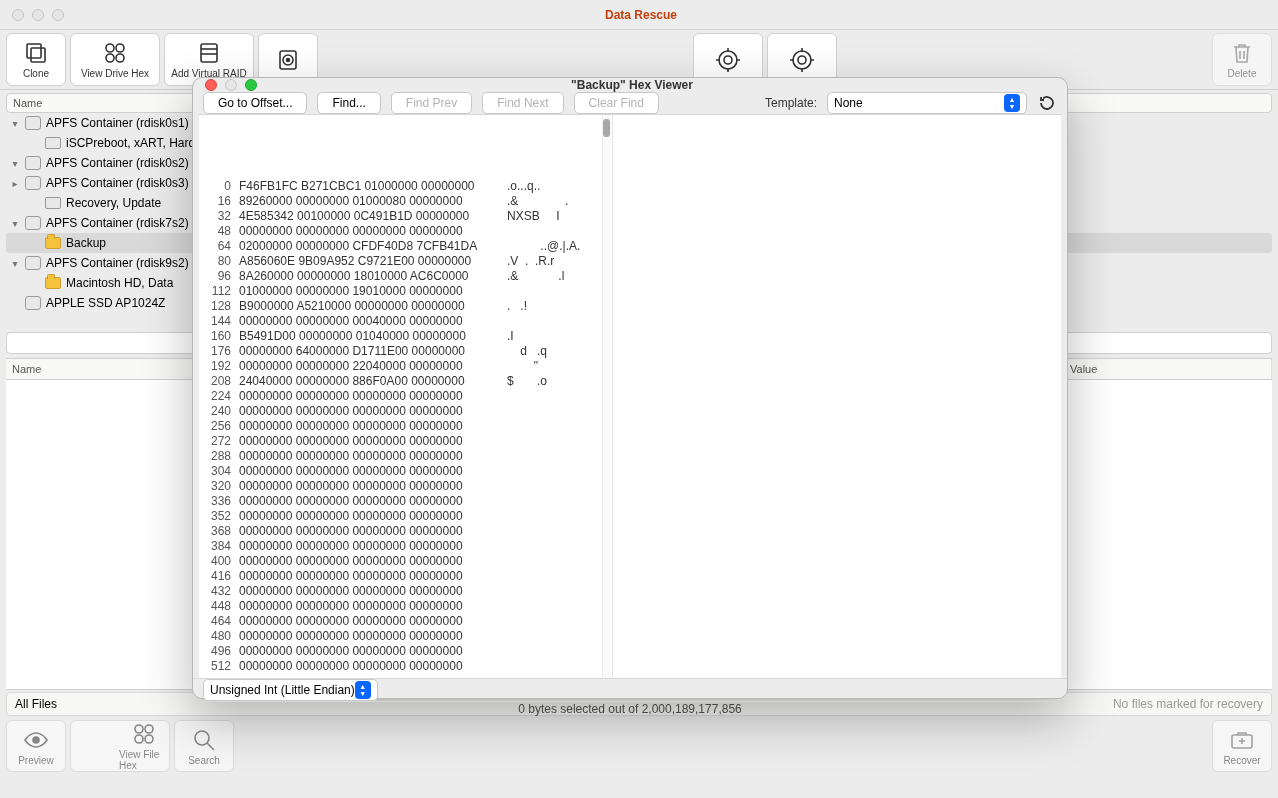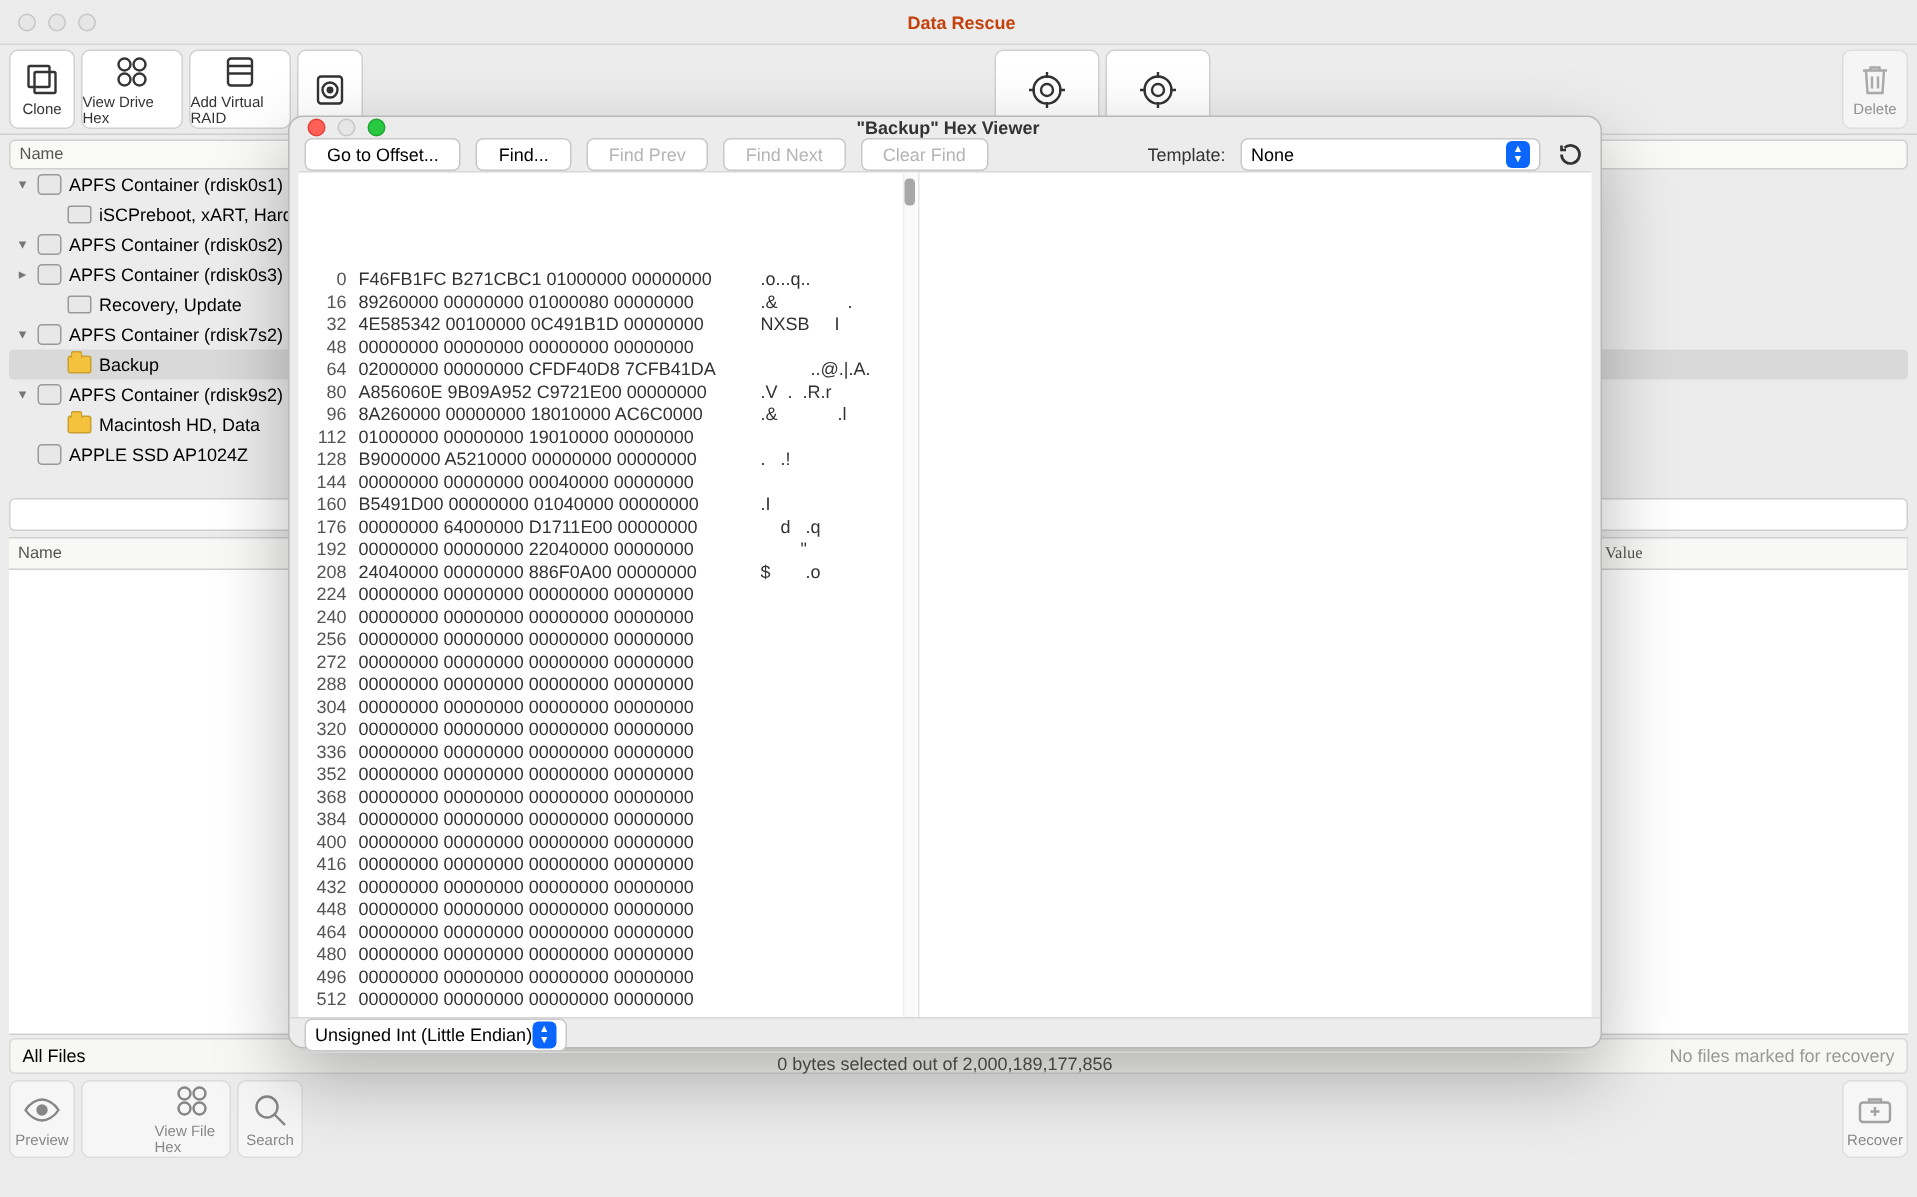--- a/index.html
+++ b/index.html
@@ -6,43 +6,43 @@
 body { background: #ececec; width: 1278px; height: 798px; position: relative; overflow: hidden; }
 
 
 .main-window { position: absolute; left: 0; top: 0; width: 1278px; height: 798px; background: #ececec; }
 .main-titlebar { height: 30px; background: #ececec; display: flex; align-items: center; border-bottom: 1px solid #d8d8d8; }
 .traffic-lights { display: flex; gap: 8px; padding-left: 12px; }
 .tl { width: 12px; height: 12px; border-radius: 50%; border: 1px solid #c6c6c6; background: #e6e6e6; }
 .main-title { flex: 1; text-align: center; font-weight: 600; color: #c2410c; }
 
 .toolbar { height: 60px; display: flex; align-items: stretch; padding: 3px 6px; gap: 4px; border-bottom: 1px solid #d0d0d0; }
-.tb-btn { width: 44px; display: flex; flex-direction: column; align-items: center; justify-content: center; border: 1px solid #d0d0d0; border-radius: 6px; background: #fff; gap: 2px; }
-.tb-btn.wide { width: 68px; }
+.tb-btn { width: 60px; display: flex; flex-direction: column; align-items: center; justify-content: center; border: 1px solid #d0d0d0; border-radius: 6px; background: #fff; gap: 2px; }
+.tb-btn.wide { width: 90px; }
 .tb-icon { width: 26px; height: 26px; display: flex; align-items: center; justify-content: center; }
 .tb-label { font-size: 10px; color: #333; }
 .tb-spacer { flex: 1; }
 
 .sidebar-header { background: #f9f9f7; border: 1px solid #d0d0d0; border-radius: 4px; margin: 3px 6px 0 6px; padding: 3px 6px; font-size: 11px; color: #555; }
 .tree { margin: 0 6px; height: 215px; overflow: hidden; }
 .tree-row { display: flex; align-items: center; height: 20px; gap: 5px; padding-left: 4px; }
 .tree-row.indent1 { padding-left: 24px; }
 .tree-row.sel { background: #d9d9d9; border-radius: 3px; }
 .vol-icon { width: 16px; height: 12px; background: #e8e8e8; border: 1px solid #999; border-radius: 2px; }
 .vol-icon.drive { height: 14px; border-radius: 3px; }
 .folder-icon { width: 16px; height: 12px; background: #f4c23c; border: 1px solid #caa030; border-radius: 2px; position: relative; }
 .folder-icon::before { content: ''; position: absolute; left: 1px; top: -4px; width: 6px; height: 4px; background: #f4c23c; border: 1px solid #caa030; border-bottom: none; border-radius: 2px 2px 0 0; }
 .tw { width: 10px; color: #777; text-align: center; font-size: 10px; }
 
 .search-box { margin: 4px 6px; height: 22px; background: #fff; border: 1px solid #d0d0d0; border-radius: 4px; }
 
 .detail-header { display: flex; background: #f8f8f6; border-top: 1px solid #d0d0d0; border-bottom: 1px solid #d0d0d0; margin: 0 6px; }
 .dh-col { padding: 4px 6px; font-size: 11px; color: #555; border-right: 1px solid #e0e0e0; }
 .dh-col.name { flex: 1; }
-.dh-col.value { width: 208px; font-family: Liberation Serif, serif; }
+.dh-col.value { width: 208px; }
 .detail-body { margin: 0 6px; height: 310px; background: #fff; border-bottom: 1px solid #d0d0d0; }
 
 .status-row { height: 24px; display: flex; align-items: center; margin: 2px 6px 0 6px; border: 1px solid #d8d8d8; border-radius: 4px; background: #f7f7f5; padding: 0 8px; }
 .status-row .right { margin-left: auto; color: #999; }
 
 .bottom-toolbar { height: 60px; display: flex; padding: 4px 6px; gap: 4px; }
 .bottom-toolbar .tb-btn { opacity: .55; }
 .bottom-toolbar .tb-btn.last { margin-left: auto; }
 
 

